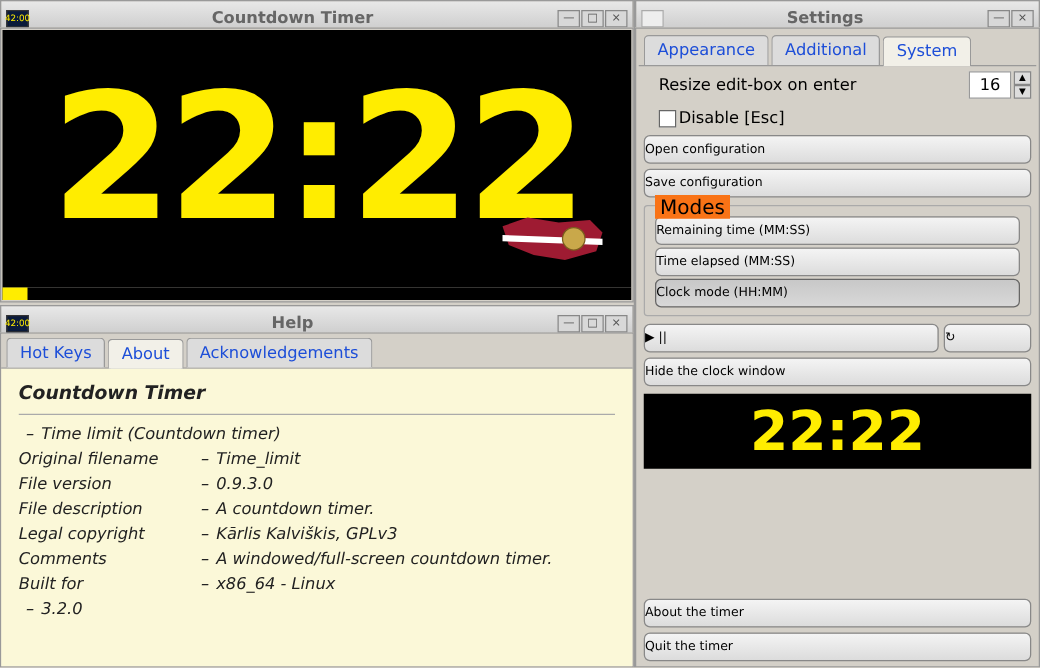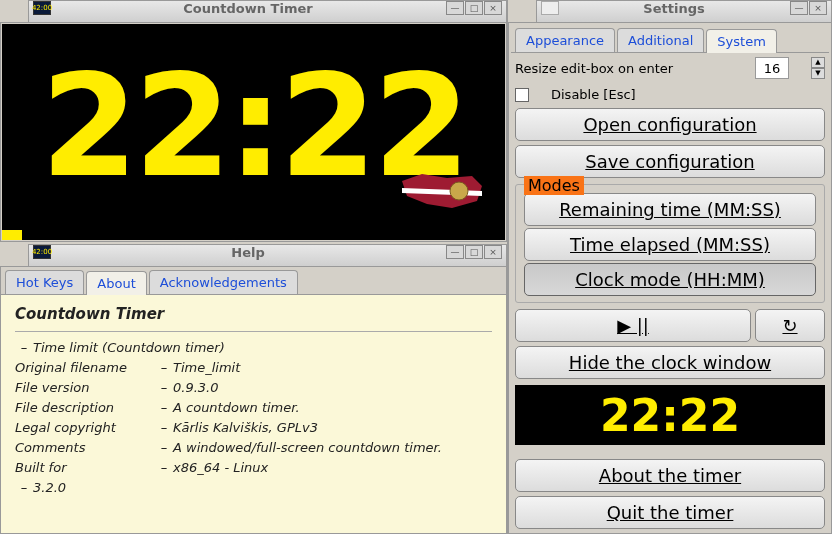--- a/index.html
+++ b/index.html
@@ -1,21 +1,21 @@
 <!DOCTYPE html>
 <html><head>
 <meta charset="utf-8">
 <style>
 * { box-sizing: border-box; margin: 0; padding: 0; font-family: "DejaVu Sans", sans-serif; font-size: 13px; }
 body { background: #d4d0c8; width: 832px; height: 534px; overflow: hidden; display: flex; }
 .left-col { width: 507px; display: flex; flex-direction: column; }
 .right-col { flex: 1; display: flex; flex-direction: column; border-left: 1px solid #999; }
 
 
-.titlebar { background: linear-gradient(#e8e8e8,#cfcfcf); height: 22px; display: flex; align-items: flex-start; padding: 0 4px; border: 1px solid #999; border-bottom: 0; margin-left: 28px; }
+.titlebar { background: linear-gradient(#e8e8e8,#cfcfcf); height: 22px; display: flex; align-items: flex-end; padding: 0 4px; border: 1px solid #999; border-bottom: 0; }
 .titlebar .title { flex: 1; text-align: center; color: #666; font-weight: bold; }
 .titlebar .appicon { width: 18px; height: 14px; background: #0a1a3a; color: #ffed00; font-size: 7px; display: flex; align-items: center; justify-content: center; border: 1px solid #333; }
 .winbtn { width: 18px; height: 14px; margin-left: 1px; background: #d8d8d8; border: 1px solid #888; font-size: 9px; display: flex; align-items: center; justify-content: center; cursor: pointer; color: #555; }
 
 
 .timer-window { border: 1px solid #999; background: #d4d0c8; padding: 1px; }
 .timer-display { background: #000; height: 206px; display: flex; align-items: center; justify-content: center; position: relative; }
 .timer-text { color: #ffed00; font-size: 140px; font-weight: bold; letter-spacing: -4px; line-height: 1; }
 .flag { position: absolute; right: 18px; bottom: 14px; width: 90px; height: 50px; }
 .progress { height: 10px; background: #000; position: relative; }
@@ -29,26 +29,26 @@
 .about-panel { flex: 1; background: #fbf8d8; padding: 10px 14px; font-style: italic; color: #222; overflow: hidden; }
 .about-title { font-weight: bold; font-size: 15px; margin-bottom: 8px; }
 .about-panel hr { border: none; border-top: 1px solid #aaa; margin: 4px 0 8px 0; }
 .info-row { display: flex; margin-bottom: 5px; }
 .info-label { width: 140px; }
 .info-dash { width: 18px; text-align: center; }
 .info-value { flex: 1; }
 
 
 .settings-body { flex: 1; display: flex; flex-direction: column; padding: 2px; background: #d4d0c8; border: 1px solid #999; }
-.setting-row { display: flex; align-items: center; padding: 4px 4px; gap: 22px; }
+.setting-row { display: flex; align-items: center; padding: 4px 4px; gap: 2px; margin-left: 12px; }
 .spin { width: 34px; height: 22px; border: 1px solid #999; background: #fff; text-align: center; }
 .spin-arrows { width: 14px; display: flex; flex-direction: column; }
 .spin-arrows div { height: 11px; border: 1px solid #888; background: #ddd; font-size: 7px; text-align: center; line-height: 9px; cursor: pointer; }
 .checkbox { width: 14px; height: 14px; border: 1px solid #666; background: #fff; display: inline-block; }
-.btn { display: block; width: calc(100% - 8px); margin: 2px 4px; padding: 5px 0; text-align: center; border: 1px solid #888; border-radius: 5px; background: linear-gradient(#f4f4f4,#dcdcdc); cursor: pointer; font-size: 18px; text-decoration: underline; }
+.btn { display: block; width: calc(100% - 8px); margin: 2px 4px; padding: 5px 0; text-align: left; border: 1px solid #888; border-radius: 5px; background: linear-gradient(#f4f4f4,#dcdcdc); cursor: pointer; font-size: 10px; }
 .btn.pressed { background: linear-gradient(#c8c8c8,#d8d8d8); border-color: #666; }
 .btn-half-row { display: flex; gap: 4px; padding: 2px 4px; }
 .btn-half-row .btn { margin: 0; flex: 1; }
 .fieldset { border: 1px solid #aaa; border-radius: 3px; margin: 4px; padding: 6px 4px 4px 4px; position: relative; }
 .fieldset .legend { position: absolute; top: -9px; left: 8px; background: #f97316; padding: 0 4px; font-size: 16px; }
 .preview { background: #000; margin: 4px; height: 60px; display: flex; align-items: center; justify-content: center; }
 .preview-text { color: #ffed00; font-size: 44px; font-weight: bold; }
 .spacer { flex: 1; }
 </style>
 </head>

